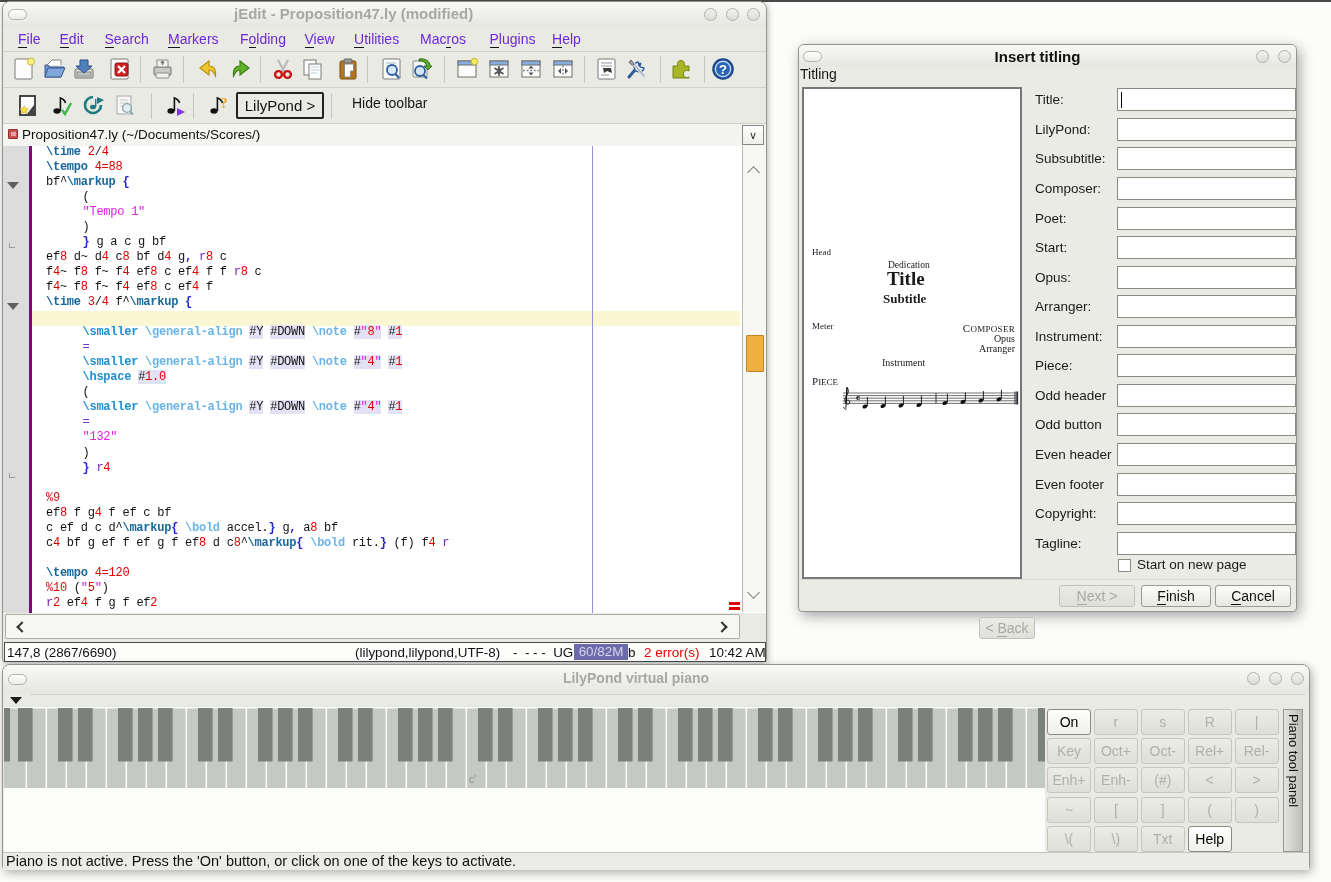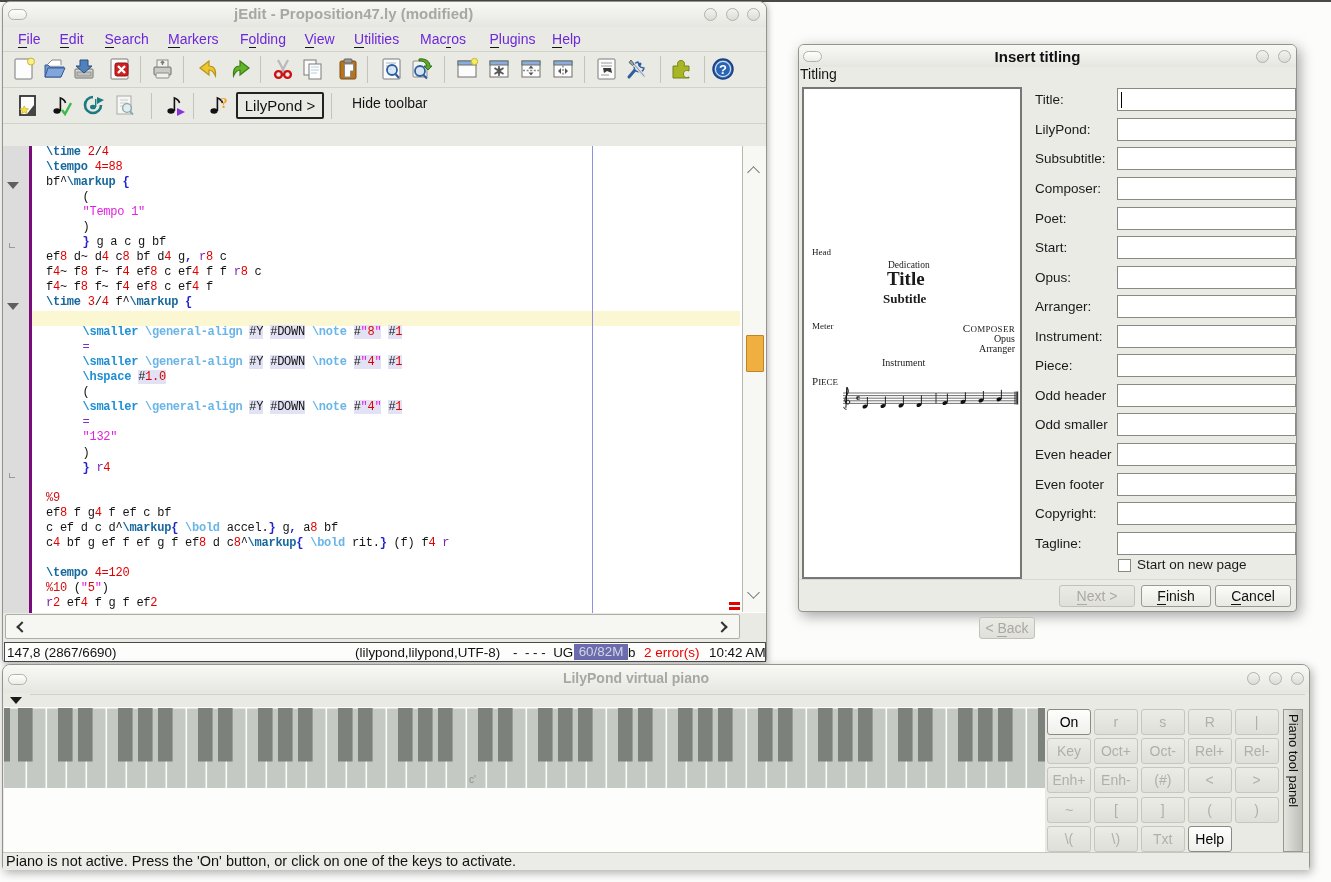--- a/index.html
+++ b/index.html
@@ -199,20 +199,27 @@
         <path d="M13 14 L21 18 L13 22 Z" fill="#8833dd"></path>
       </svg>
       <svg class="ico" style="left:204px;top:5px" width="22" height="24" viewBox="0 0 22 24">
         <ellipse cx="7" cy="17" rx="3.6" ry="2.8" fill="#111"></ellipse>
         <path d="M10.4 17 L10.4 4 C13 5 15 6.5 15.5 9" stroke="#111" stroke-width="1.6" fill="none"></path>
         <text x="17" y="14" font-size="14" font-weight="bold" fill="#f0a020" text-anchor="middle" font-family="Liberation Serif">?</text>
       </svg>
 <div class="abs" style="left:233px;top:3px;width:88px;height:27px;border:2px solid #222;border-radius:2px;font-size:15px;color:#111;text-align:center;line-height:23px">LilyPond &gt;</div>
 <div class="abs" style="left:349px;top:6px;font-size:14px;color:#141414">Hide toolbar</div>
 </div>
+<div class="abs" style="left:0;top:122px;width:763px;height:22px;background:#f4f4f0">
+<div class="abs" style="left:5px;top:5px;width:10px;height:10px;background:#cd5050;border:1px solid #8c2f2f;border-radius:1px">
+        <div class="abs" style="left:2px;top:2px;width:5px;height:4px;background:#e8a0a0"></div>
+      </div>
+<div class="abs" style="left:19px;top:3px;font-size:13.5px;color:#111">Proposition47.ly (~/Documents/Scores/)</div>
+<div class="abs" style="left:739px;top:1px;width:22px;height:20px;background:linear-gradient(#fdfdfc,#eeeee9);border:1px solid #888;font-size:11px;color:#333;text-align:center;line-height:18px">∨</div>
+</div>
 <div class="abs" id="edit" style="left:0;top:144px;width:763px;height:467px;background:#fff;overflow:hidden">
 <div class="abs" style="left:0;top:0;width:26px;height:467px;background:#dcdcdc"></div>
 <div class="abs" style="left:26px;top:0;width:3px;height:467px;background:#7a0b7a"></div>
 <div class="abs" style="left:4px;top:36px;border-left:6px solid transparent;border-right:6px solid transparent;border-top:7px solid #5f5f5f"></div>
 <div class="abs" style="left:4px;top:157px;border-left:6px solid transparent;border-right:6px solid transparent;border-top:7px solid #5f5f5f"></div>
 <div class="abs" style="left:6px;top:97px;width:6px;height:5px;border-left:1px solid #9a9a9a;border-bottom:1px solid #9a9a9a"></div>
 <div class="abs" style="left:6px;top:327px;width:6px;height:5px;border-left:1px solid #9a9a9a;border-bottom:1px solid #9a9a9a"></div>
 <div class="abs" style="left:29px;top:164.5px;width:708px;height:15px;background:#fbf7d3"></div>
 <div class="abs" style="left:589px;top:0;width:1px;height:467px;background:#9090dd"></div>
 <div class="abs" style="left:726px;top:456px;width:11px;height:3px;background:#e00000"></div>
@@ -326,21 +333,21 @@
 <div class="flb" style="left:236px;top:224.6px">Opus:</div>
 <div class="inp" style="left:318px;top:220.6px"></div>
 <div class="flb" style="left:236px;top:254.1px">Arranger:</div>
 <div class="inp" style="left:318px;top:250.1px"></div>
 <div class="flb" style="left:236px;top:283.7px">Instrument:</div>
 <div class="inp" style="left:318px;top:279.7px"></div>
 <div class="flb" style="left:236px;top:313.2px">Piece:</div>
 <div class="inp" style="left:318px;top:309.2px"></div>
 <div class="flb" style="left:236px;top:342.8px">Odd header</div>
 <div class="inp" style="left:318px;top:338.8px"></div>
-<div class="flb" style="left:236px;top:372.4px">Odd smaller</div>
+<div class="flb" style="left:236px;top:372.4px">Odd button</div>
 <div class="inp" style="left:318px;top:368.4px"></div>
 <div class="flb" style="left:236px;top:401.9px">Even header</div>
 <div class="inp" style="left:318px;top:397.9px"></div>
 <div class="flb" style="left:236px;top:431.5px">Even footer</div>
 <div class="inp" style="left:318px;top:427.5px"></div>
 <div class="flb" style="left:236px;top:461.0px">Copyright:</div>
 <div class="inp" style="left:318px;top:457.0px"></div>
 <div class="flb" style="left:236px;top:490.6px">Tagline:</div>
 <div class="inp" style="left:318px;top:486.6px"></div>
 <div class="abs" style="left:322px;top:47px;width:1px;height:16px;background:#000"></div>

